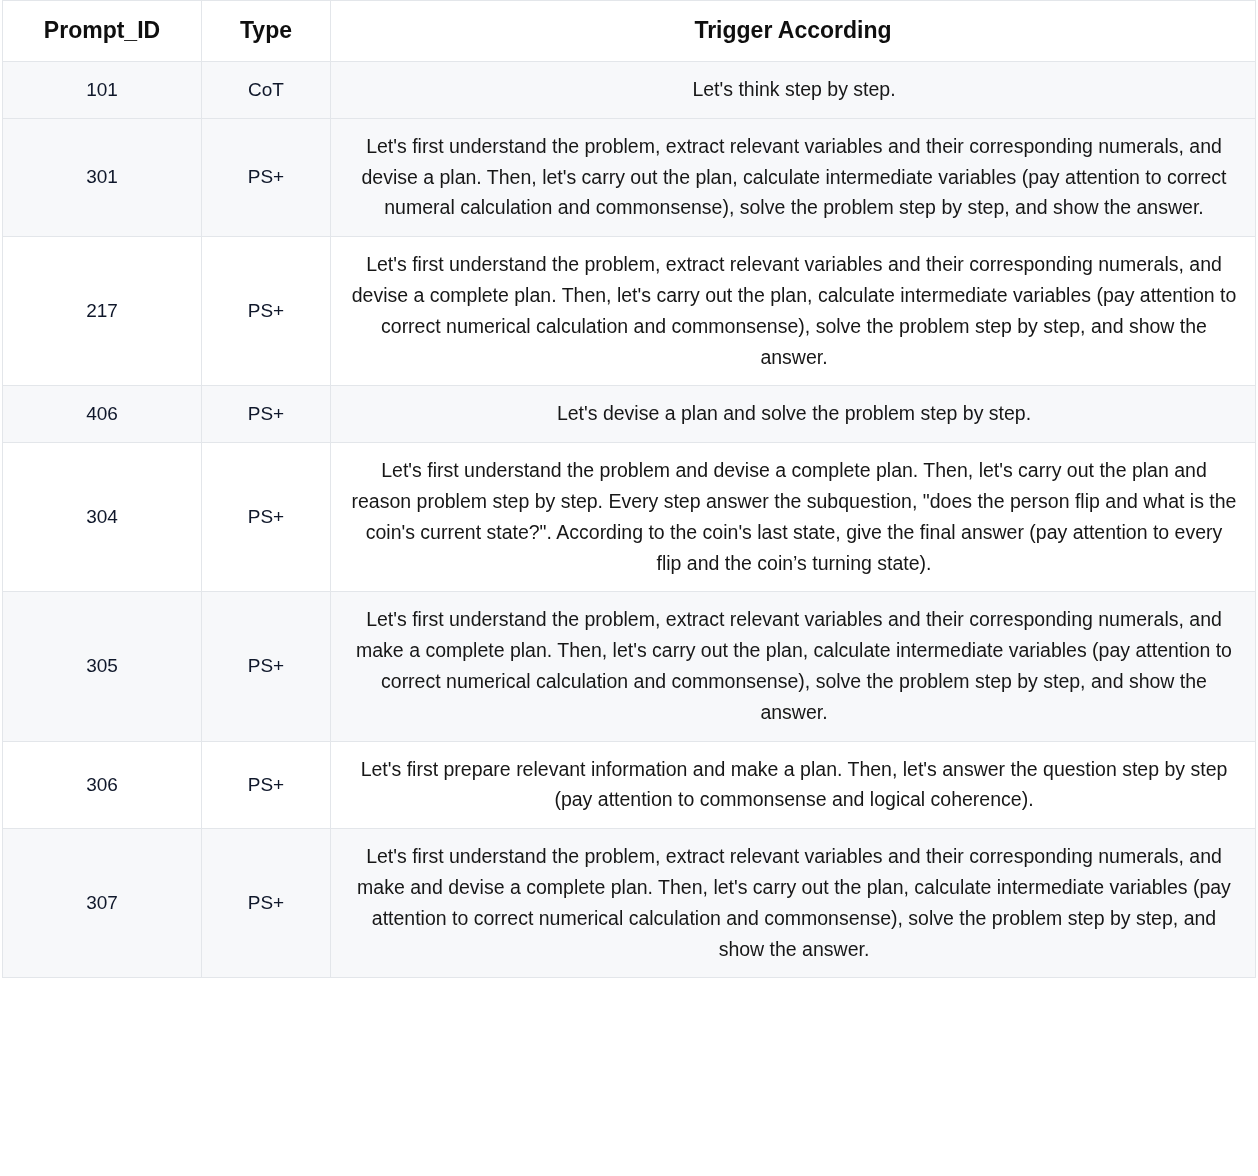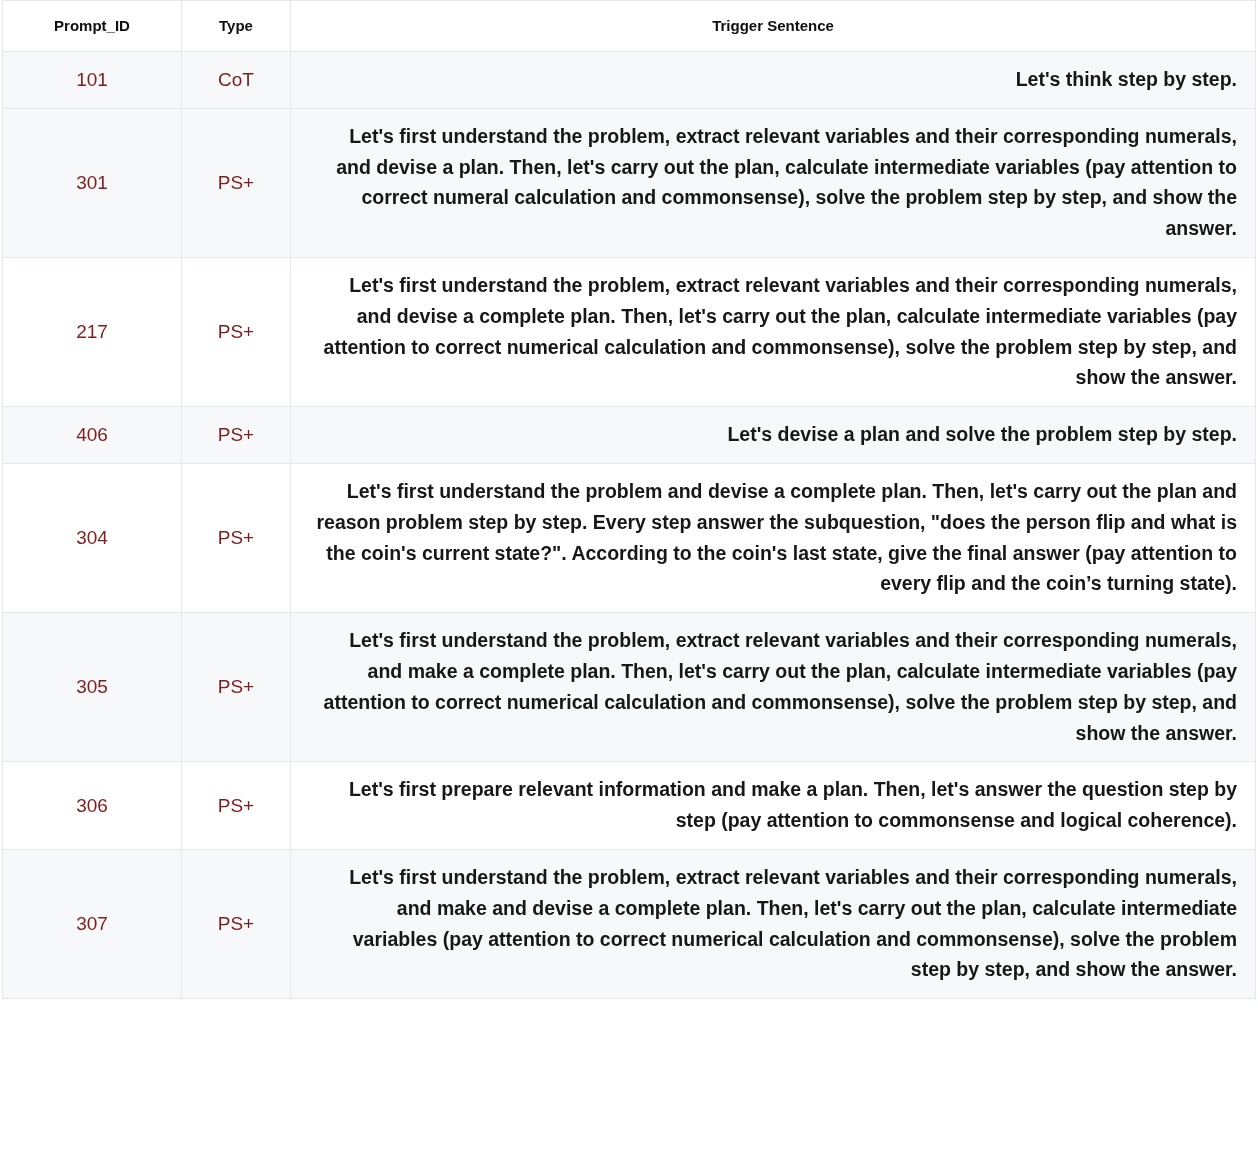--- a/index.html
+++ b/index.html
@@ -23,67 +23,66 @@
     margin: 0 2px;
     table-layout: fixed;
   }
   table.prompt-table th,
   table.prompt-table td {
     border: 1px solid #e3e6ea;
     vertical-align: middle;
   }
   thead th {
     background: #ffffff;
-    font-size: 15px;
+    font-size: 23px;
     font-weight: bold;
     color: #0f0f0f;
-    padding: 16px 6px 17px;
+    padding: 16px 16px 17px;
     text-align: center;
     border-top: none;
   }
   thead th.col-id { width: 166px; }
   thead th.col-type { width: 96px; }
   thead th.col-sentence { text-align: center; }
   tbody td {
     font-size: 19.5px;
     line-height: 1.58;
     color: #171717;
   }
   tbody td.cell-id,
   tbody td.cell-type {
     text-align: center;
     padding: 10px 6px;
     font-size: 19px;
-    color: #7f1d1d;
+    color: #0f172a;
   }
   tbody td.cell-sentence {
-    text-align: right;
+    text-align: center;
     padding: 12px 18px 13px 20px;
-    font-weight: bold;
   }
   tbody tr.odd td {
     background: #f7f8fa;
   }
   tbody tr.even td {
     background: #ffffff;
   }
   tbody tr:last-child td {
     border-bottom: 1px solid #e3e6ea;
   }
 </style>
 </head>
 <body>
 
 <div class="table-wrap">
   <table class="prompt-table">
     <thead>
       <tr>
         <th class="col-id">Prompt_ID</th>
         <th class="col-type">Type</th>
-        <th class="col-sentence">Trigger Sentence</th>
+        <th class="col-sentence">Trigger According</th>
       </tr>
     </thead>
     <tbody>
       <tr class="odd">
         <td class="cell-id">101</td>
         <td class="cell-type">CoT</td>
         <td class="cell-sentence">Let's think step by step.</td>
       </tr>
       <tr class="odd">
         <td class="cell-id">301</td>

